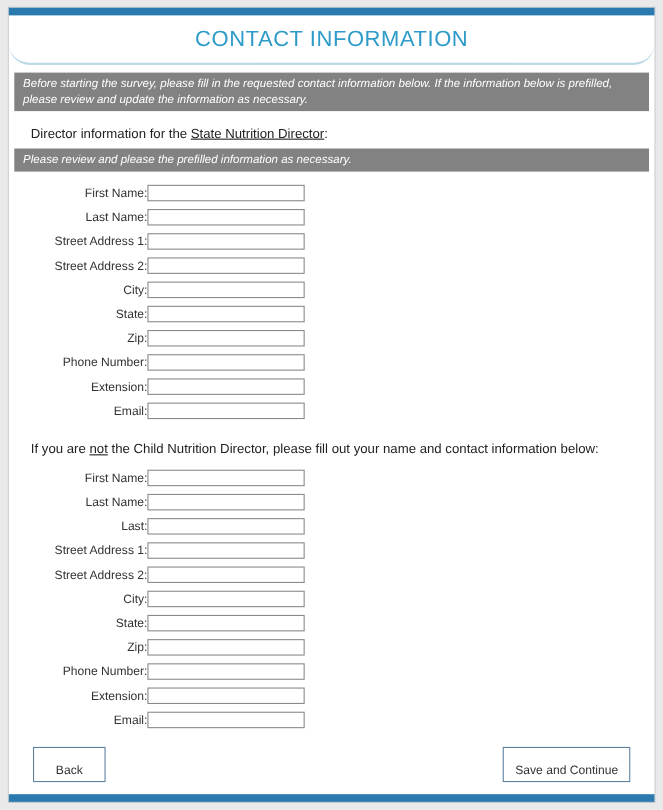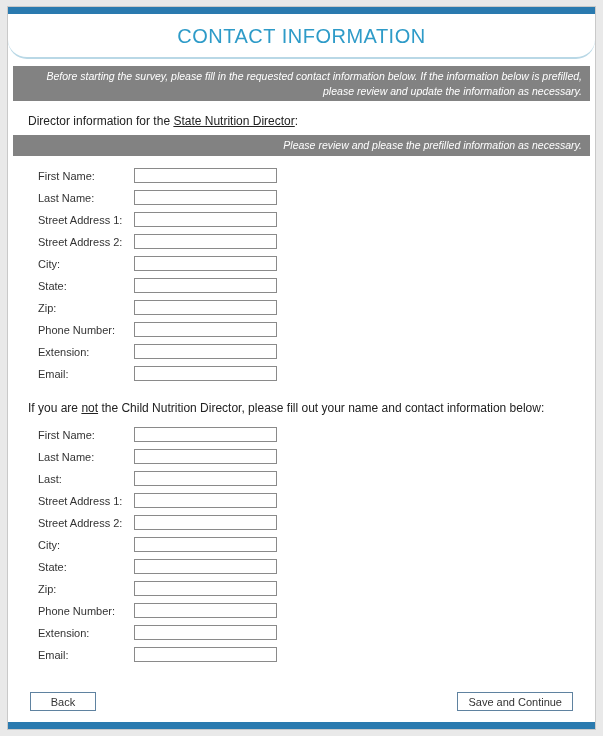--- a/index.html
+++ b/index.html
@@ -36,21 +36,20 @@
   }
 
   .banner {
     margin: 7px 5px 0 5px;
     background: #828282;
     color: #ffffff;
     font-style: italic;
     font-size: 10.5px;
     line-height: 1.4;
     padding: 3px 8px;
-    text-align: right;
   }
 
   .section-heading {
     margin: 13px 0 0 20px;
     font-size: 12px;
     color: #222222;
   }
   .section-heading .u { text-decoration: underline; }
 
   .fields {
@@ -59,20 +58,21 @@
   .row {
     display: flex;
     align-items: center;
     margin-bottom: 7px;
   }
   .flabel {
     width: 96px;
     font-size: 11px;
     color: #333333;
     flex: 0 0 auto;
+    text-align: right;
   }
   .finput {
     width: 143px;
     height: 15px;
     border: 1px solid #8a8a8a;
     background: #ffffff;
     font-size: 11px;
     padding: 0 3px;
     font-family: "Liberation Sans", sans-serif;
   }
@@ -82,21 +82,21 @@
     left: 22px; right: 22px; bottom: 18px;
     display: flex;
     justify-content: space-between;
     align-items: center;
   }
   .btn {
     background: #ffffff;
     border: 1px solid #5f82a0;
     font-size: 11px;
     color: #333333;
-    padding: 2px 10px;
+    padding: 15px 10px;
     height: 19px;
     cursor: pointer;
     font-family: "Liberation Sans", sans-serif;
   }
   .btn-back { width: 66px; }
 </style>
 </head>
 <body>
 
 <div class="page">

